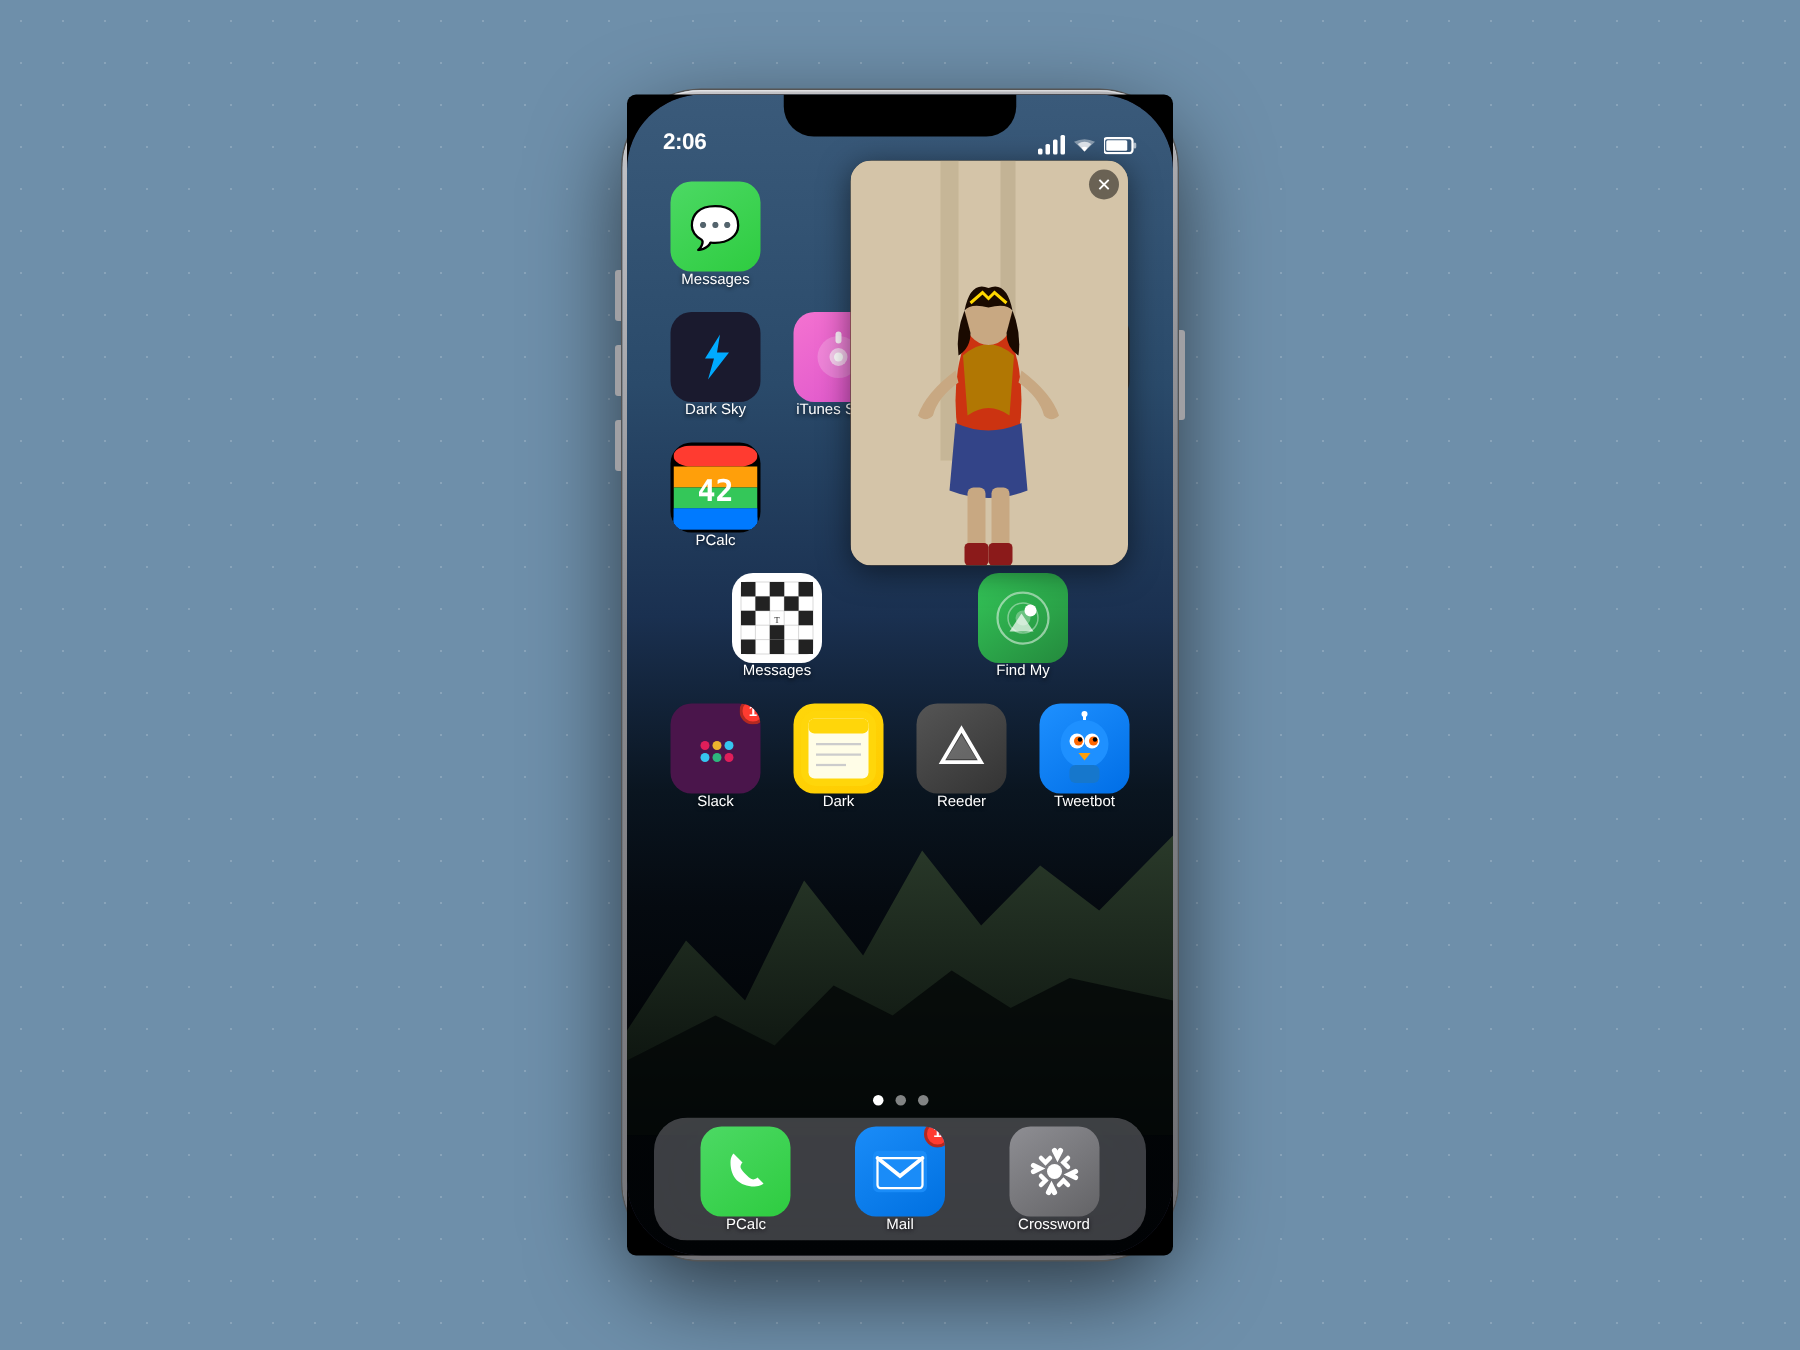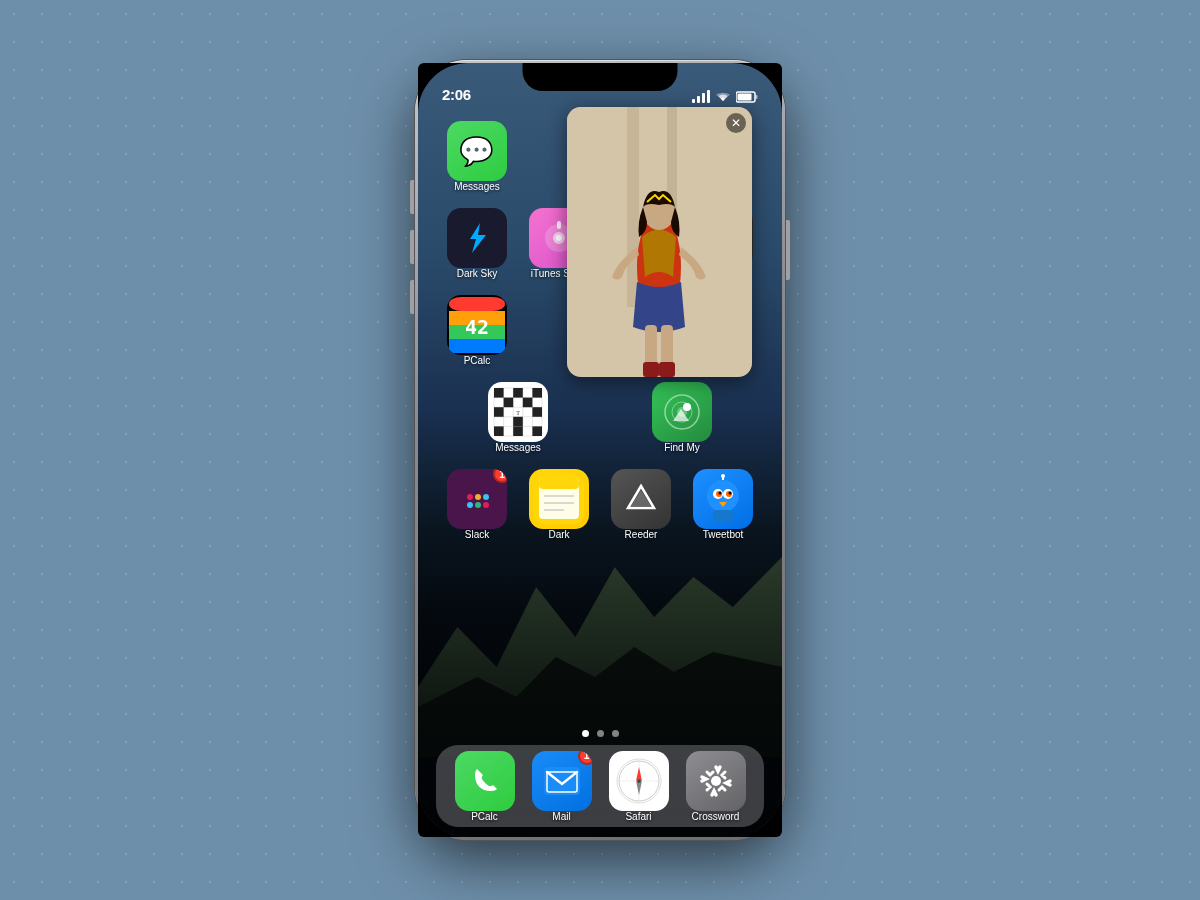--- a/index.html
+++ b/index.html
@@ -622,36 +622,20 @@
             <svg width="36" height="28" viewBox="0 0 36 28">
               <rect width="36" height="28" rx="4" fill="#1a8cf8"></rect>
               <path d="M3,5 L18,17 L33,5" stroke="white" stroke-width="2.5" fill="none" stroke-linecap="round"></path>
               <rect x="3" y="5" width="30" height="20" rx="2" fill="none" stroke="white" stroke-width="1.5"></rect>
             </svg>
             <div class="badge" style="top:-4px;right:-4px;">1</div>
           </div>
           <span class="app-label">Mail</span>
         </div>
         <div class="app-icon">
-          <div class="app-icon-img" style="background:white;">
-            <svg width="48" height="48" viewBox="0 0 48 48">
-              <circle cx="24" cy="24" r="22" fill="white" stroke="#ddd" stroke-width="1"></circle>
-              <circle cx="24" cy="24" r="20" fill="none" stroke="#ccc" stroke-width="1"></circle>
-
-              <line x1="24" y1="4" x2="24" y2="44" stroke="#ddd" stroke-width="0.5"></line>
-              <line x1="4" y1="24" x2="44" y2="24" stroke="#ddd" stroke-width="0.5"></line>
-
-              <polygon points="24,10 27,24 24,22 21,24" fill="#ff3b30"></polygon>
-              <polygon points="24,38 21,24 24,26 27,24" fill="#888"></polygon>
-              <circle cx="24" cy="24" r="2" fill="#444"></circle>
-            </svg>
-          </div>
-          <span class="app-label">Safari</span>
-        </div>
-        <div class="app-icon">
           <div class="app-icon-img settings-bg">
             <svg width="36" height="36" viewBox="0 0 36 36">
               <circle cx="18" cy="18" r="5" fill="white"></circle>
 
               <path d="M18,4 L20,8 L22,4 M32,18 L28,20 L32,22 M18,32 L16,28 L14,32 M4,18 L8,16 L4,14" stroke="white" stroke-width="3.5" stroke-linecap="round" fill="none"></path>
               <path d="M27,9 L24,12 L27,15 M27,27 L24,24 L21,27 M9,27 L12,24 L9,21 M9,9 L12,12 L15,9" stroke="white" stroke-width="3" stroke-linecap="round" fill="none"></path>
             </svg>
           </div>
           <span class="app-label">Crossword</span>
         </div>

